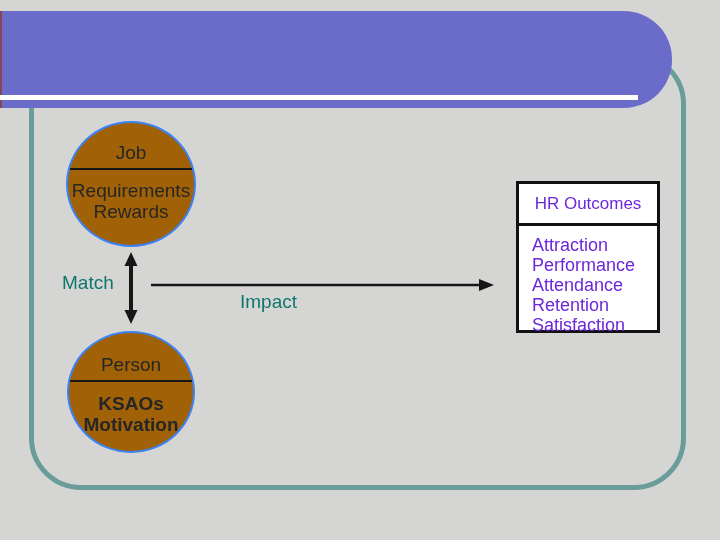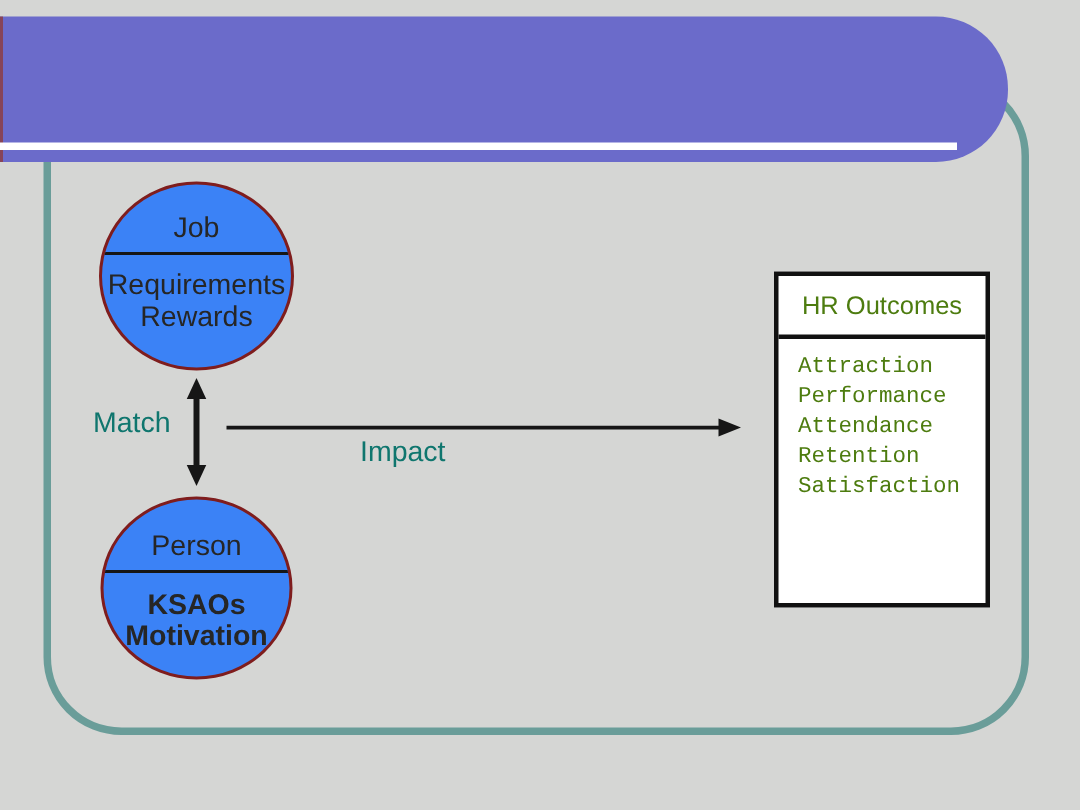--- a/index.html
+++ b/index.html
@@ -28,50 +28,50 @@
     font-size:38px; font-weight:400; color:#ffffff;
     white-space:pre; letter-spacing:0;
   }
   .titlebar .underline {
     position:absolute; left:0; top:84px; width:638px; height:5px;
     background:#ffffff;
   }
   
   .diagram { position:absolute; inset:0; z-index:3; color:#1f1f1f; }
   .circle {
-    position:absolute; background:#3b82f6; border:2px solid #7f1d1d;
+    position:absolute; background:#a16207; border:2px solid #3b82f6;
     border-radius:50%; box-sizing:border-box; overflow:hidden;
     text-align:center; font-size:19px; color:#262626;
   }
   .circle-job    { left:66px; top:121px; width:130px; height:126px; }
   .circle-person { left:67px; top:331px; width:128px; height:122px; }
   .c-top { position:absolute; left:0; right:0; line-height:22px; }
   .circle-job .c-top    { top:19px; }
   .circle-person .c-top { top:21px; }
   .c-div { position:absolute; left:-4px; right:-4px; border-top:2px solid #161616; }
   .circle-job .c-div    { top:45px; }
   .circle-person .c-div { top:47px; }
   .c-bottom { position:absolute; left:-6px; right:-6px; line-height:21px; }
   .circle-job .c-bottom    { top:57px; }
   .circle-person .c-bottom { top:60px;font-weight:bold; }
   .flow-label { position:absolute; font-size:19px; color:#0f766e; }
   .label-match  { left:62px;  top:272px; }
   .label-impact { left:240px; top:291px; width:134px; text-align:left; }
   .arrows { position:absolute; left:0; top:0; width:720px; height:540px; }
   
   .hrbox {
-    position:absolute; left:516px; top:181px; width:144px; height:224px;
+    position:absolute; left:516px; top:181px; width:144px; height:152px;
     background:#ffffff; border:3px solid #111111; box-sizing:border-box;
-    color:#4d7c0f;
+    color:#6d28d9;
   }
   .hr-header {
     height:39px; line-height:39px; text-align:center;
     border-bottom:3px solid #111111; font-size:17px;
   }
-  .hr-list { padding:9px 4px 0 13px; font-size:15px; line-height:20px;font-family:Liberation Mono, monospace; }
+  .hr-list { padding:9px 4px 0 13px; font-size:18px; line-height:20px; }
   .pagenum {
     position:absolute; left:646px; top:506px; z-index:4;
     font-size:13px; font-weight:bold; color:#161616;margin-top:44px;
   }
 </style>
 </head>
 <body>
 
 <div class="slide">
 

